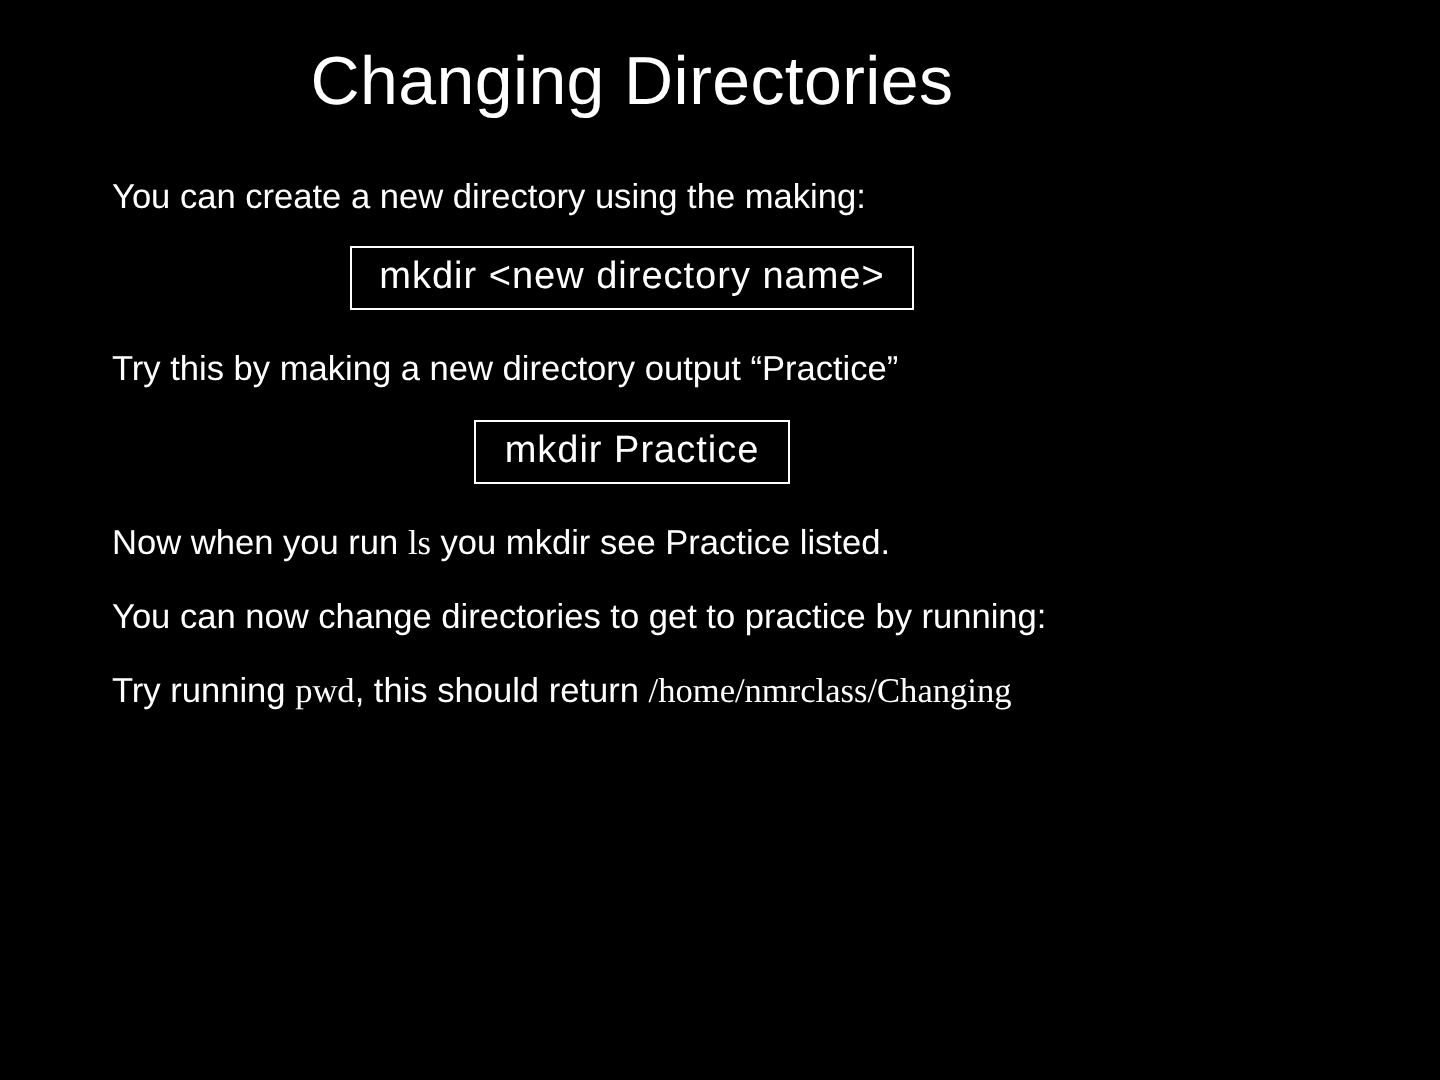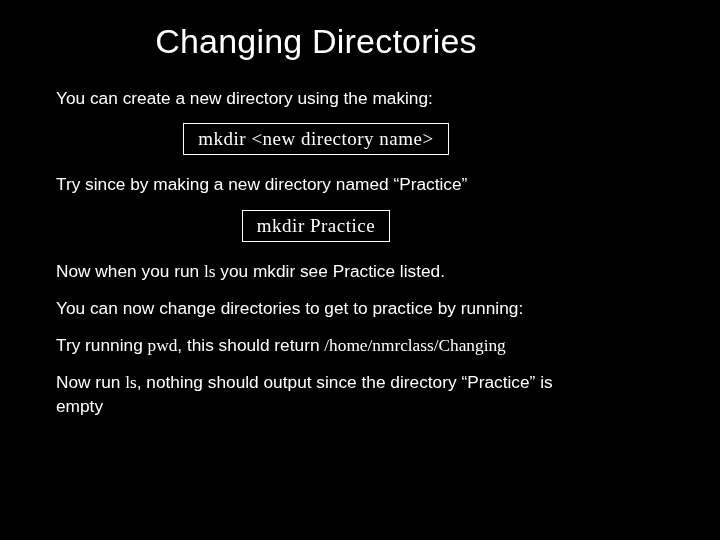--- a/index.html
+++ b/index.html
@@ -32,55 +32,52 @@
     line-height: 1.3;
   }
   .cmdbox-wrap {
     text-align: center;
     margin: 10px 0 18px 0;
   }
   .cmdbox {
     display: inline-block;
     border: 1px solid #ffffff;
     padding: 4px 14px 4px 14px;
-    font-family: Liberation Serif, serif;
+    font-family: Liberation Sans, sans-serif;
     font-size: 19px;
     letter-spacing: 0.5px;
   }
   .mono {
     font-family: Liberation Serif, serif;
   }
 </style>
 </head>
 <body>
 
 <div class="slide">
 
   <h1 class="title">Changing Directories</h1>
 
   <p class="para">You can create a new directory using the making:</p>
 
   <div class="cmdbox-wrap">
     <span class="cmdbox">mkdir &lt;new directory name&gt;</span>
   </div>
 
-  <p class="para">Try since by making a new directory named “Practice”</p>
+  <p class="para">Try this by making a new directory output “Practice”</p>
 
   <div class="cmdbox-wrap">
     <span class="cmdbox">mkdir Practice</span>
   </div>
 
   <p class="para">
     <span>Now when you run </span><span class="mono">ls</span><span> you mkdir see Practice listed.</span>
   </p>
 
   <p class="para">You can now change directories to get to practice by running:</p>
 
 
   <p class="para">
     <span>Try running </span><span class="mono">pwd</span><span>, this should return  </span><span class="mono">/home/nmrclass/Changing</span>
   </p>
 
-  <p class="para">
-    <span>Now run </span><span class="mono">ls</span><span>, nothing should output since the directory “Practice” is empty</span>
-  </p>
 
 </div>
 
 </body></html>

